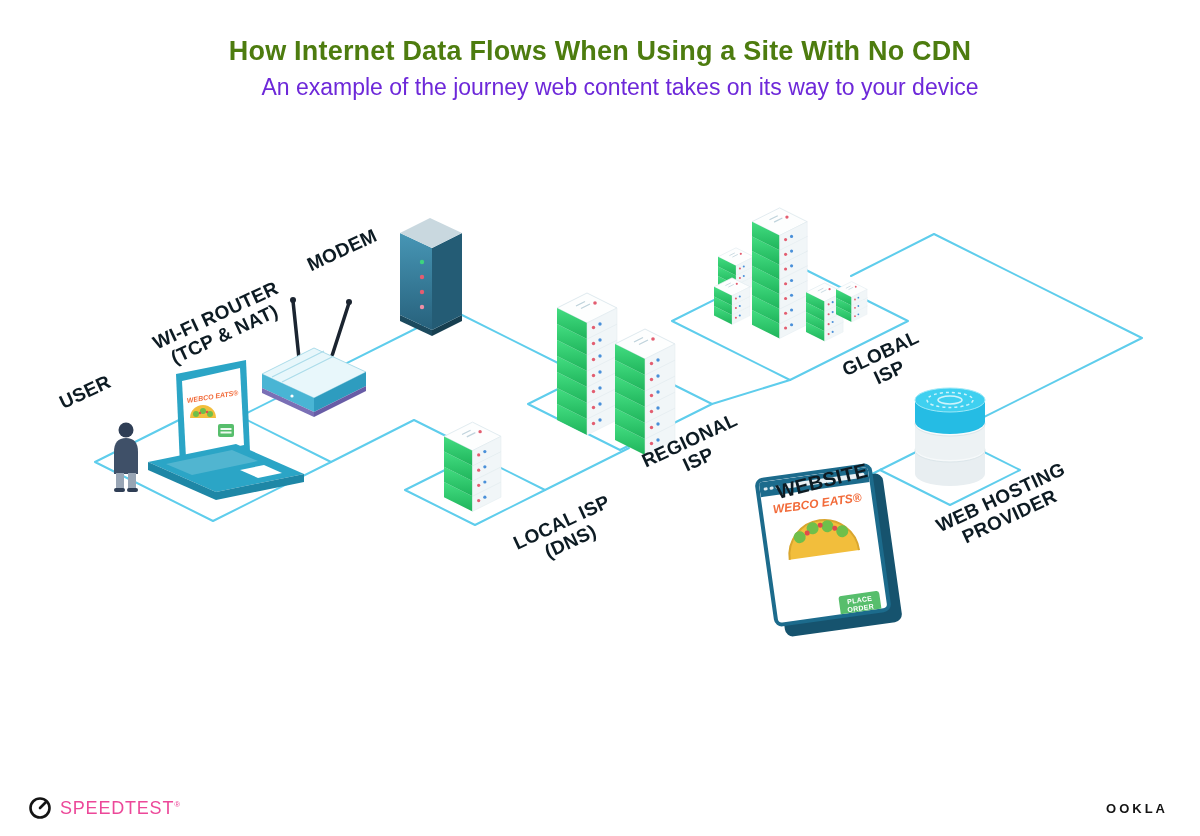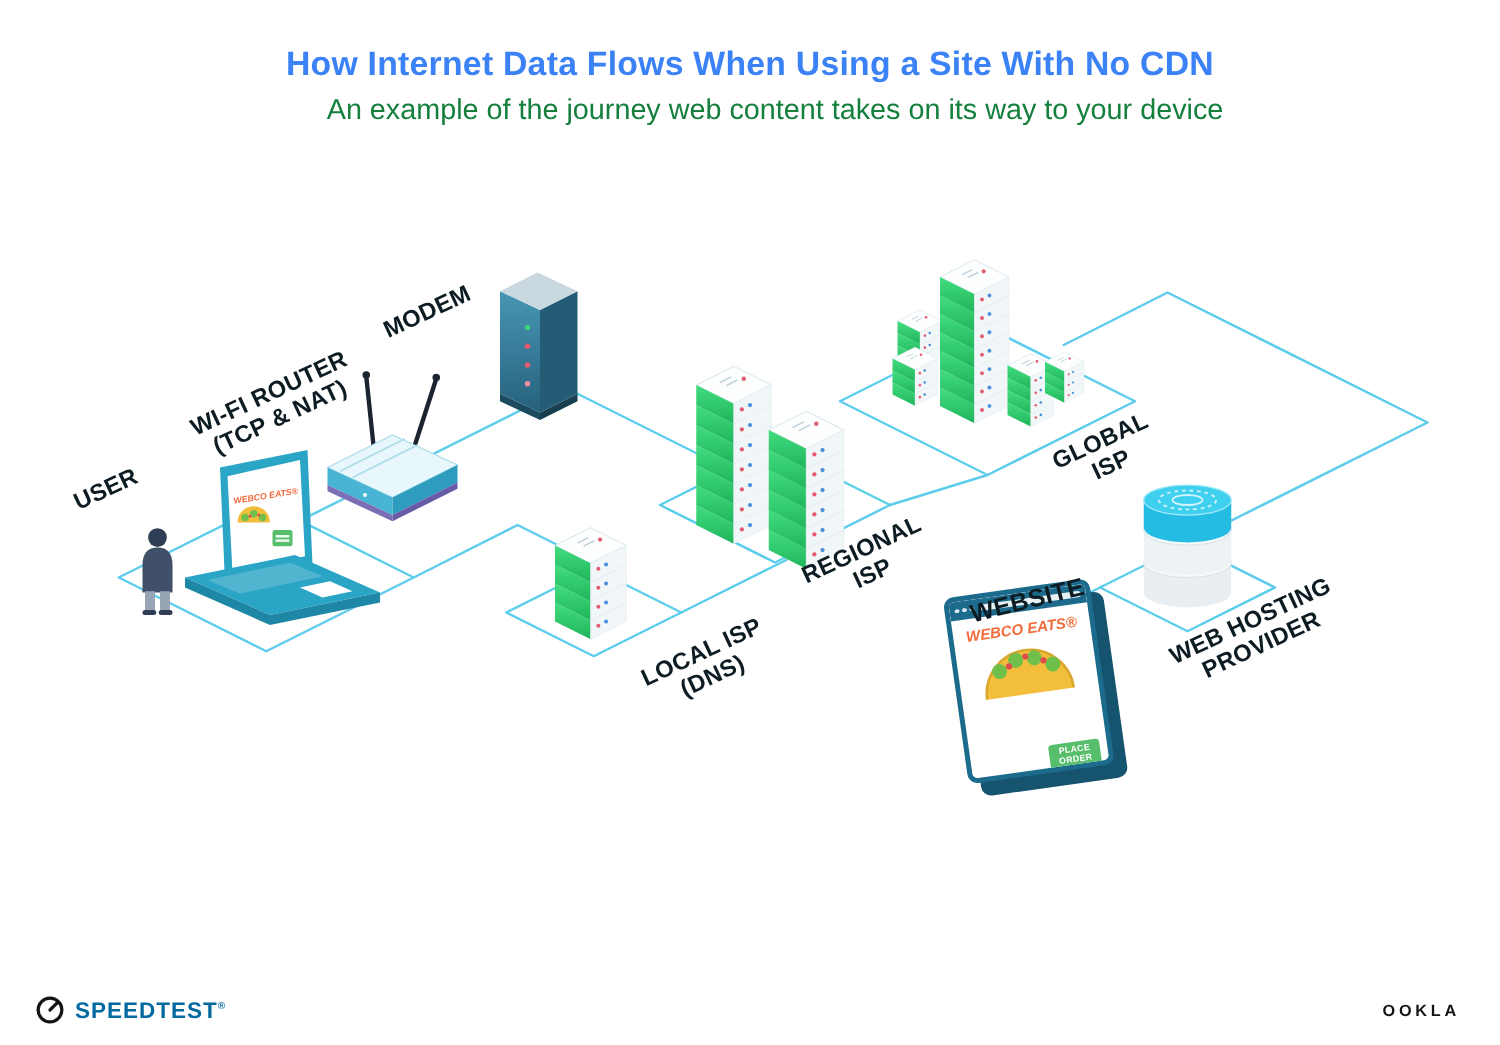--- a/index.html
+++ b/index.html
@@ -2,25 +2,25 @@
 <html><head>
 <meta charset="utf-8">
 <style>
   html,body{margin:0;padding:0;}
   body{
     width:1200px;height:836px;position:relative;overflow:hidden;
     background:#ffffff;font-family:"Liberation Sans",sans-serif;
   }
   .title{
     position:absolute;top:36px;left:0;right:0;text-align:center;
-    font-size:27px;font-weight:bold;color:#3b82f6;letter-spacing:.2px;
+    font-size:27px;font-weight:bold;color:#4d7c0f;letter-spacing:.2px;
   }
   .subtitle{
     position:absolute;top:74px;left:0;right:0;text-align:center;
-    font-size:23px;font-weight:normal;color:#15803d;margin-left:40px;
+    font-size:23px;font-weight:normal;color:#6d28d9;margin-left:40px;
   }
   .diagram-svg{position:absolute;left:0;top:0;}
   .label{
     position:absolute;font-weight:bold;font-size:19px;color:#0D1B23;
     line-height:1.12;text-align:center;white-space:nowrap;
     transform:translate(-50%,-50%) rotate(-25deg);letter-spacing:.3px;
   }
   .label span{display:block;}
   .label--website{transform:translate(-50%,-50%) rotate(-14deg);font-size:20px;}
   
@@ -40,21 +40,21 @@
   .ws-brand{margin-top:7px;text-align:center;color:#F26B3A;font-weight:bold;font-style:italic;font-size:12px;}
   .ws-taco{display:block;margin:3px auto 0;}
   .ws-order{
     position:absolute;right:6px;bottom:6px;background:#57BE6C;color:#fff;
     font-weight:bold;font-size:7px;line-height:1.25;text-align:center;
     padding:3px 7px;border-radius:3px;letter-spacing:.3px;
   }
   .ws-order span{display:block;}
   
   .footer-left{position:absolute;left:28px;bottom:16px;display:flex;align-items:center;gap:8px;}
-  .speedtest-text{font-size:18px;font-weight:bold;letter-spacing:.8px;color:#0369a1;}
+  .speedtest-text{font-size:18px;font-weight:normal;letter-spacing:.8px;color:#ec4899;}
   .speedtest-text sup{font-size:8px;}
   .footer-right{position:absolute;right:32px;bottom:20px;font-size:13px;font-weight:bold;letter-spacing:3px;color:#141414;}
 </style>
 </head>
 <body>
 
 <div class="title">How Internet Data Flows When Using a Site With No CDN</div>
 <div class="subtitle">An example of the journey web content takes on its way to your device</div>
 
 <svg class="diagram-svg" width="1200" height="836" viewBox="0 0 1200 836">

